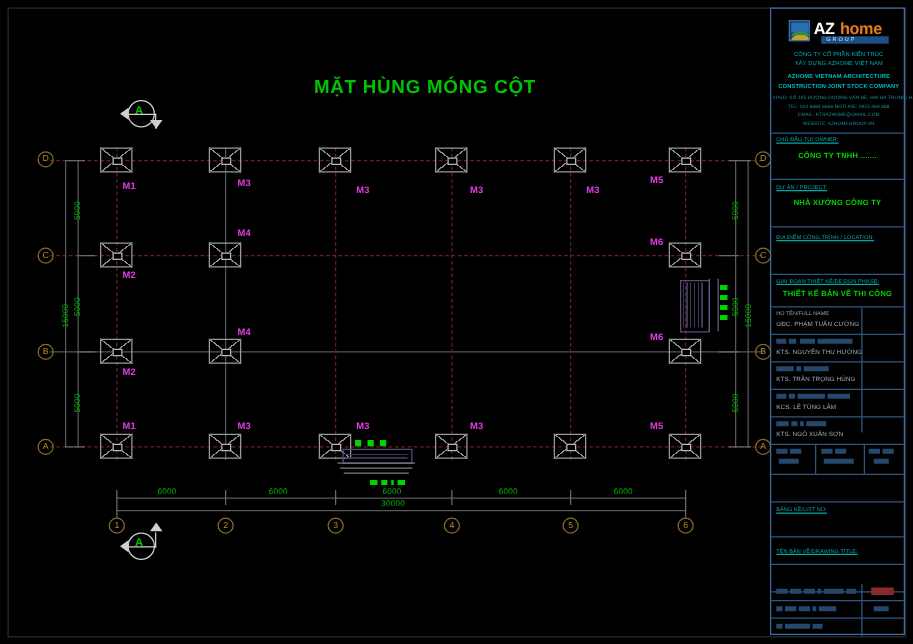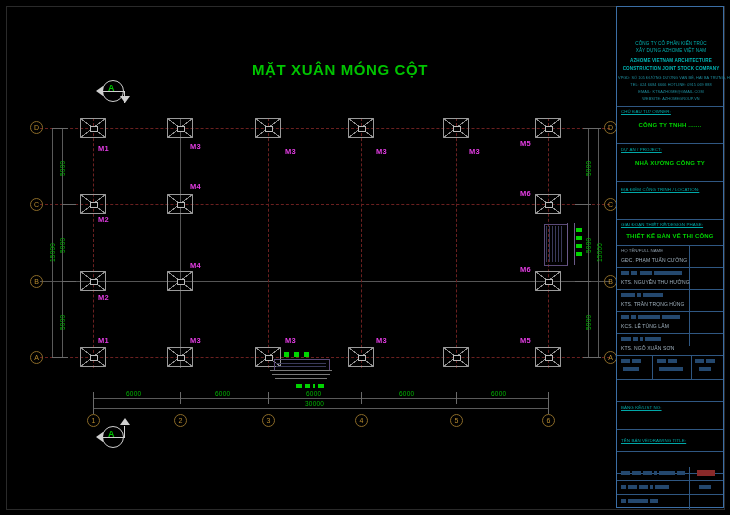--- a/index.html
+++ b/index.html
@@ -83,21 +83,21 @@
   .detail-cluster{position:absolute;}
   .gchip{position:absolute;background:#00d400;}
 </style>
 </head>
 <body>
 
 <div id="root">
 
   <div class="sheet-border"></div>
 
-  <div class="txt dwg-title" style="left:210px;top:62px;width:260px;">MẶT XUÂN MÓNG CỘT</div>
+  <div class="txt dwg-title" style="left:210px;top:62px;width:260px;">MẶT HÙNG MÓNG CỘT</div>
 
   <div class="secmark" style="left:98px;top:78px;">
     <div class="circ"></div>
     <div class="letter">A</div>
     <div class="bar"></div>
     <div class="arrow" style="left:-2px;top:8px;border-top:5px solid transparent;border-bottom:5px solid transparent;border-right:7px solid #cfcfcf;"></div>
     <div class="arrow" style="left:22px;top:18px;border-left:5px solid transparent;border-right:5px solid transparent;border-top:7px solid #cfcfcf;"></div>
     <div class="stem" style="left:26px;top:13px;width:1px;height:12px;"></div>
   </div>
 
@@ -279,20 +279,32 @@
     <div class="gchip" style="left:36px;top:-6px;width:5px;height:5px;"></div>
   </div>
 
   <div class="gchip" style="left:296px;top:384px;width:6px;height:4px;"></div>
   <div class="gchip" style="left:305px;top:384px;width:5px;height:4px;"></div>
   <div class="gchip" style="left:313px;top:384px;width:2px;height:4px;"></div>
   <div class="gchip" style="left:318px;top:384px;width:6px;height:4px;"></div>
 
   <div class="tb">
 
+    <div class="logo-box">
+      <div class="logo-mark">
+        <div class="sky"></div>
+        <div class="w1"></div>
+        <div class="w2"></div>
+      </div>
+      <div class="logo-az">AZ</div>
+      <div class="logo-home">home</div>
+      <div class="logo-group">
+        <span>GROUP</span>
+      </div>
+    </div>
 
     <div class="txt co-line" style="left:2px;top:35px;width:104px;">CÔNG TY CỔ PHẦN KIẾN TRÚC</div>
     <div class="txt co-line" style="left:2px;top:42px;width:104px;">XÂY DỰNG AZHOME VIỆT NAM</div>
     <div class="txt co-line en" style="left:2px;top:52px;width:104px;">AZHOME VIETNAM ARCHITECTURE</div>
     <div class="txt co-line en" style="left:2px;top:60px;width:104px;">CONSTRUCTION JOINT STOCK COMPANY</div>
     <div class="txt co-line addr" style="left:1px;top:70px;width:106px;">VPGD: SỐ 105 ĐƯỜNG DƯƠNG VĂN BÉ, HAI BÀ TRƯNG, HÀ NỘI</div>
     <div class="txt co-line addr" style="left:1px;top:77px;width:106px;">TEL: 024 6684 6666   HOTLINE: 0915 069 888</div>
     <div class="txt co-line addr" style="left:1px;top:84px;width:106px;">EMAIL: KTSAZHOME@GMAIL.COM</div>
     <div class="txt co-line addr" style="left:1px;top:91px;width:106px;">WEBSITE: AZHOMEGROUP.VN</div>
 

